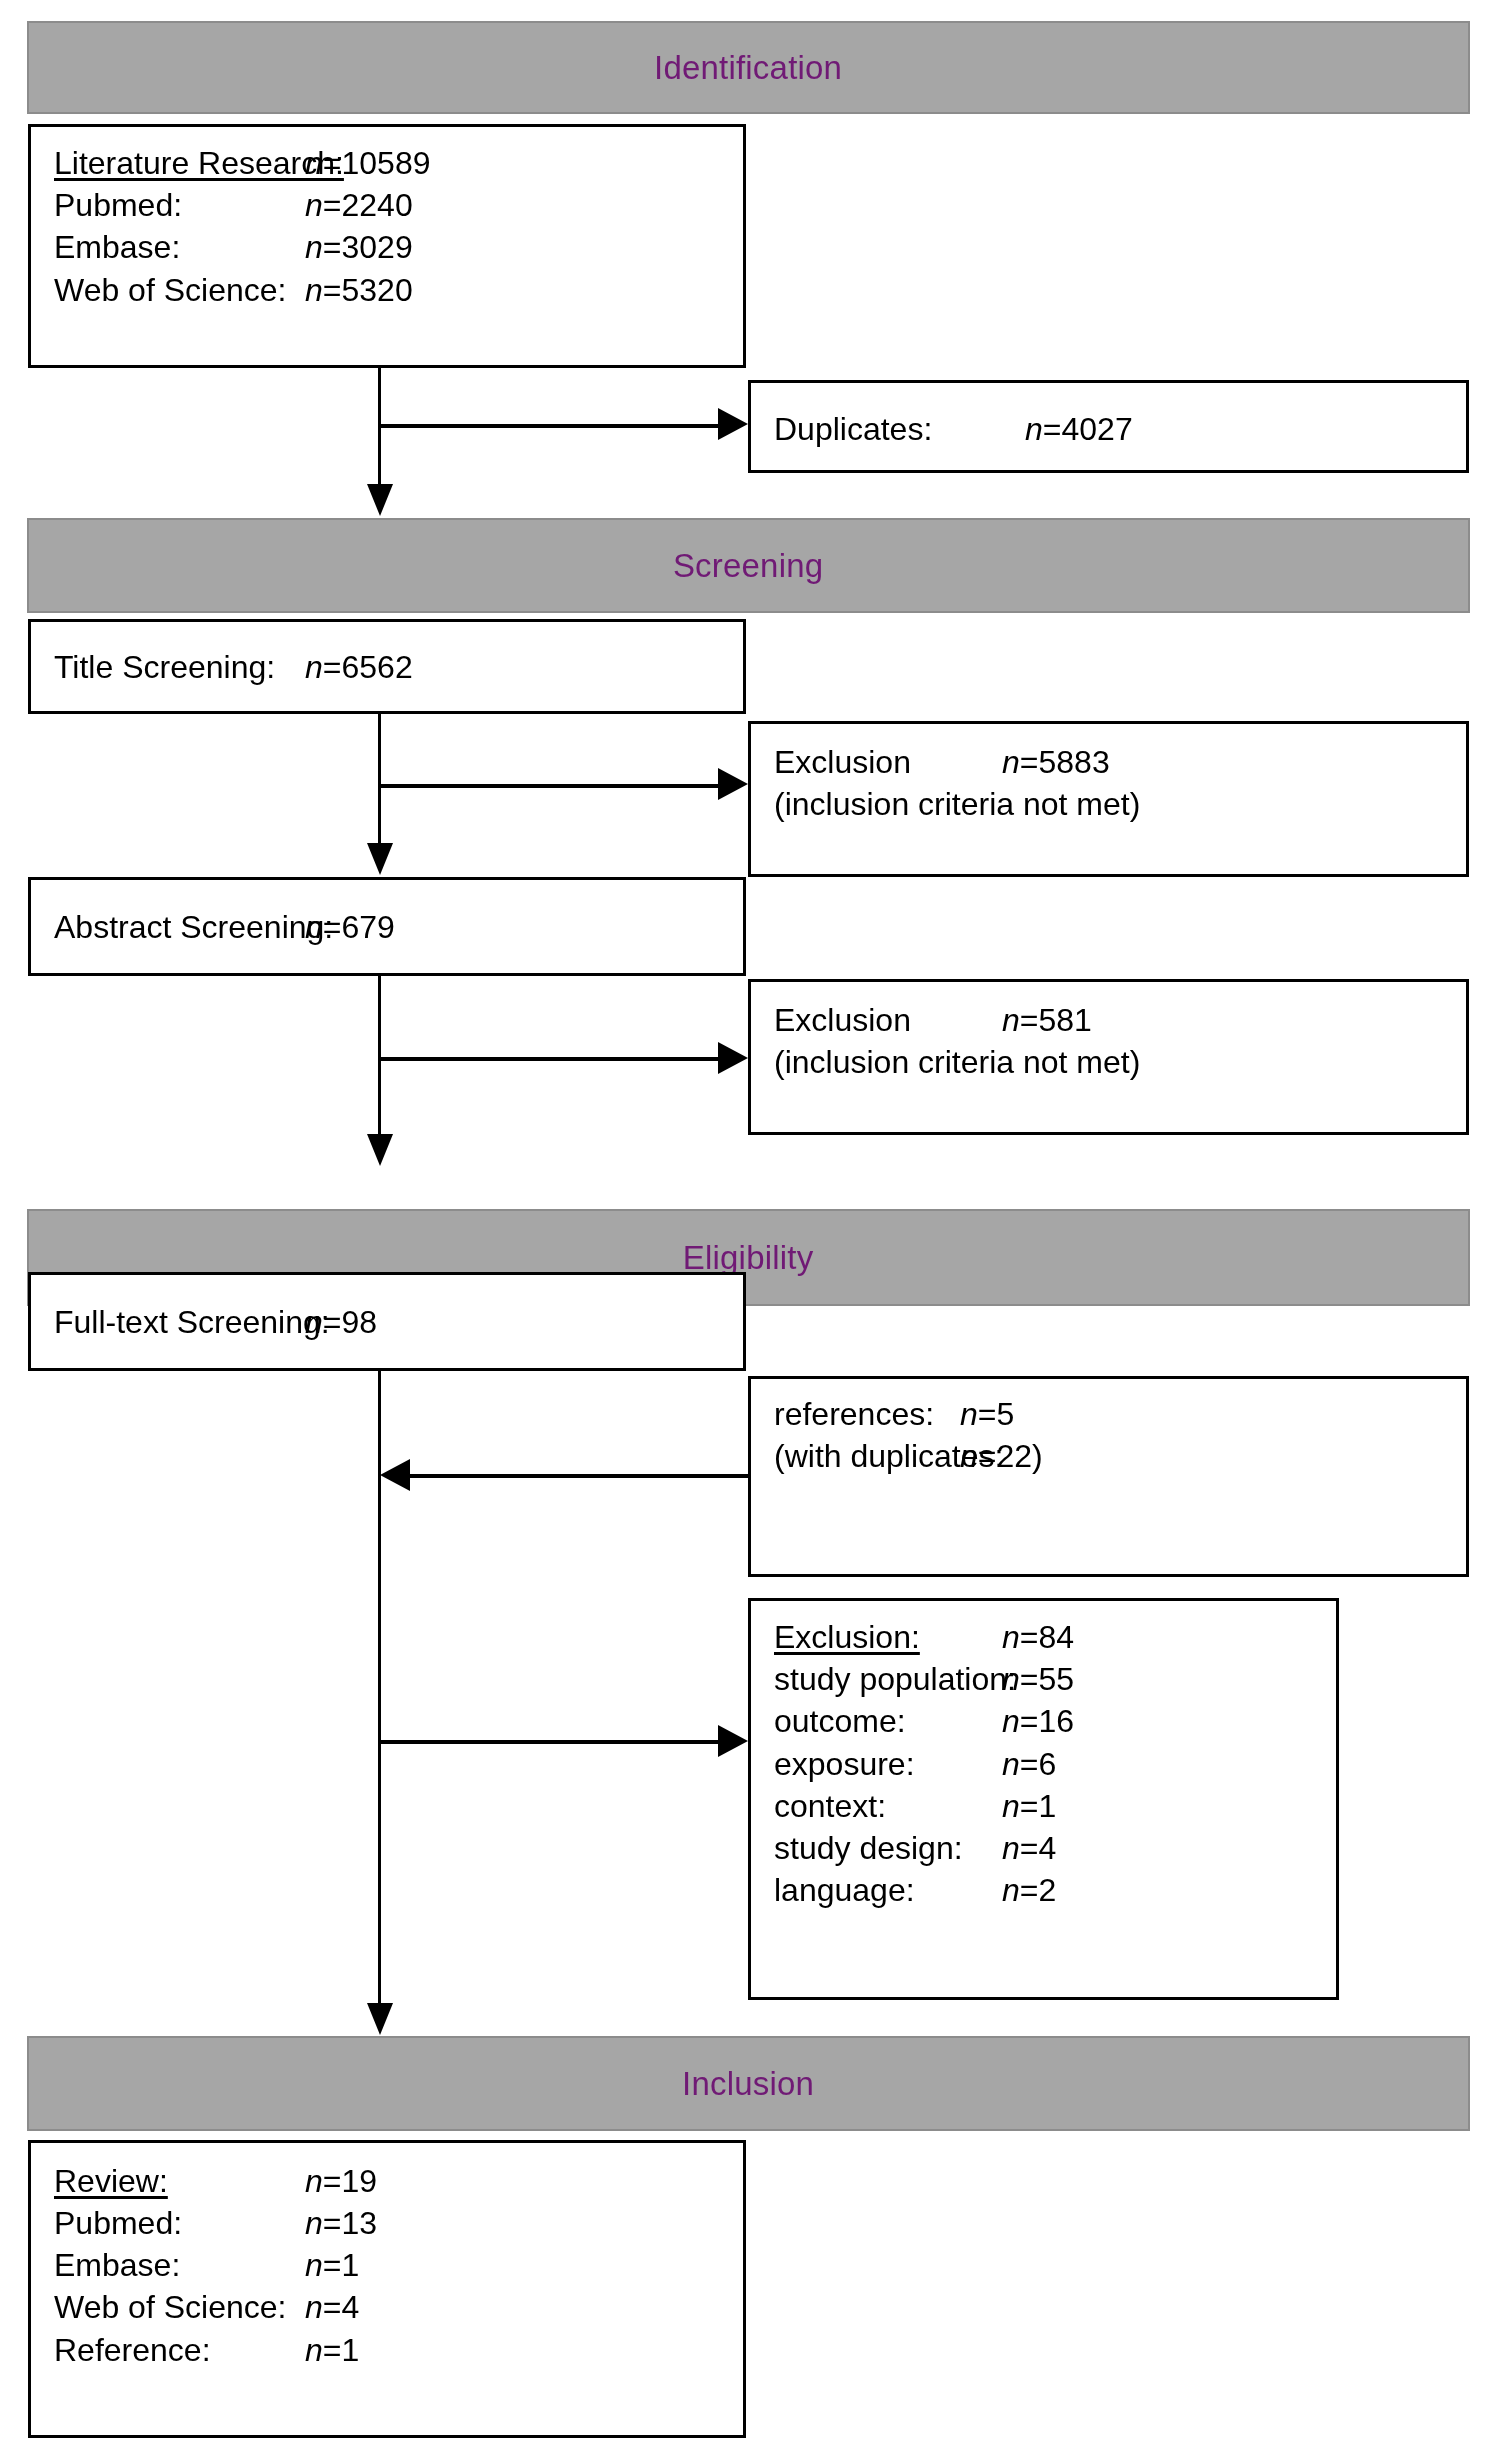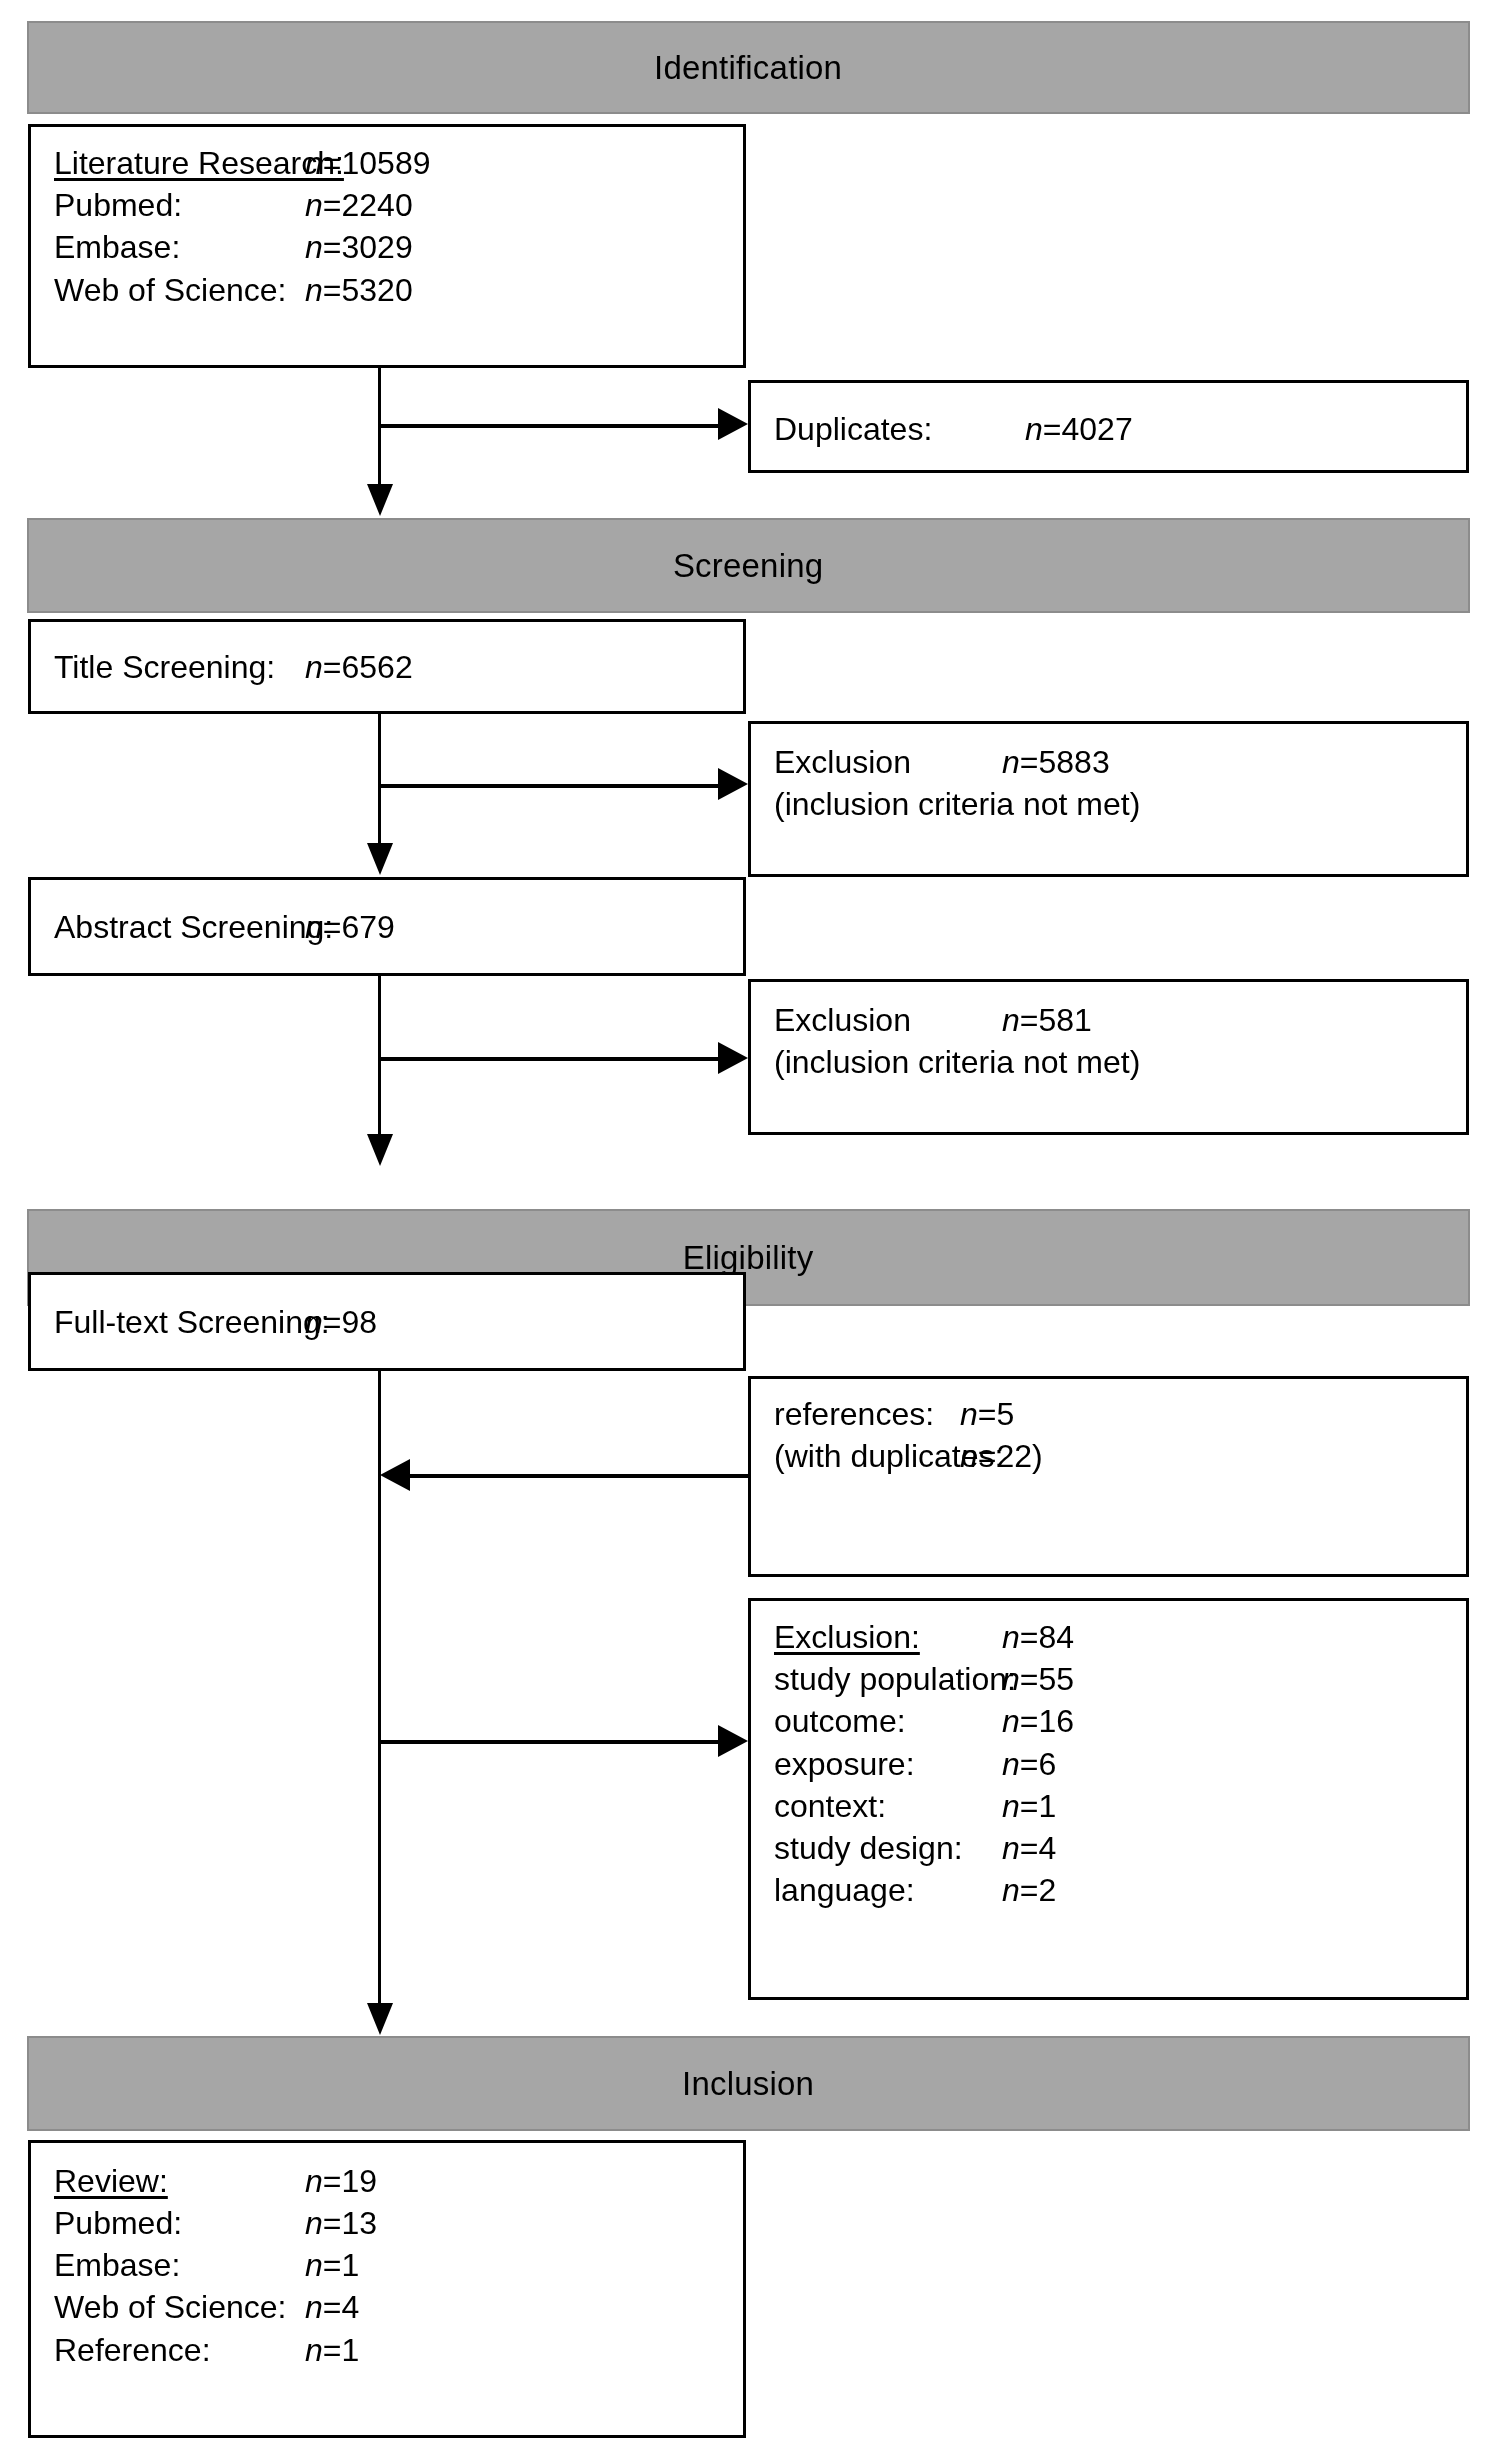--- a/index.html
+++ b/index.html
@@ -24,21 +24,21 @@
     width: 1443px;
     background: #a6a6a6;
     border: 2.3px solid #8c8c8c;
     box-sizing: border-box;
     display: flex;
     align-items: center;
     justify-content: center;
   }
   .stage-band .stage-label {
     font-size: 33px;
-    color: #000000;
+    color: #701a75;
     letter-spacing: 0.2px;
     line-height: 1;
   }
 
   
   .box {
     position: absolute;
     background: #ffffff;
     border: 3.8px solid #000000;
     box-sizing: border-box;
@@ -243,21 +243,21 @@
       <div class="row cols-ref">
         <span class="lbl">(with duplicates:</span>
         <span class="val"><i class="ital">n</i>=22)</span>
       </div>
     </div>
   </div>
 
   <div class="hline" style="left:378px; top:1740px; width:342px;"></div>
   <div class="arrow-right" style="left:718px; top:1725px;"></div>
 
-  <div class="box" style="left:748px; top:1598px; width:721px; height:402px;">
+  <div class="box" style="left:748px; top:1598px; width:591px; height:402px;">
     <div class="box-inner" style="padding-top:15px;">
       <div class="row cols-det underline">
         <span class="lbl">Exclusion:</span>
         <span class="val"><i class="ital">n</i>=84</span>
       </div>
       <div class="row cols-det">
         <span class="lbl">study population:</span>
         <span class="val"><i class="ital">n</i>=55</span>
       </div>
       <div class="row cols-det">

